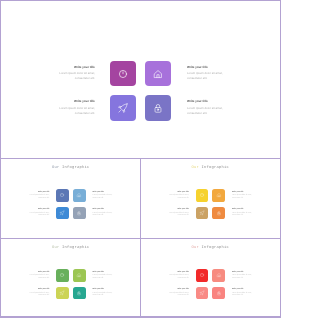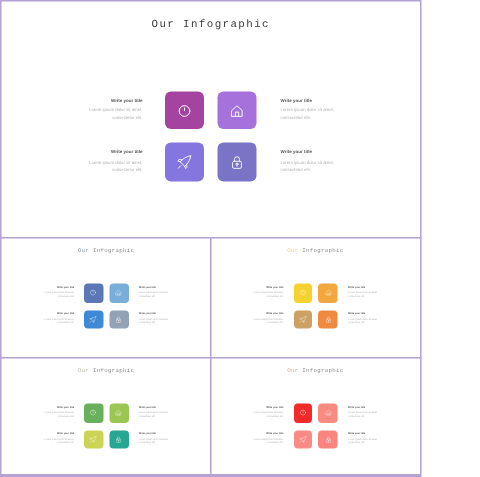--- a/index.html
+++ b/index.html
@@ -45,21 +45,20 @@
   #thumb-2{left:141px;top:158.5px;}
   #thumb-3{left:1.5px;top:238.5px;}
   #thumb-4{left:141px;top:238.5px;}
 </style>
 </head>
 <body style="background: rgb(255, 255, 255);">
 
 <div class="root">
 
   <div class="hero">
-    <div class="hero-title">Our Infographic</div>
 
     <div class="tile r0 c0" style="background: rgb(164, 68, 160);">
         <svg width="14.5" height="14.5" viewBox="0 0 24 24">
           <g fill="none" stroke="#fff" stroke-width="1.1" stroke-linecap="round">
             <circle cx="12" cy="12" r="5.9"></circle>
             <path d="M12 8.6 L12 11.6"></path>
           </g>
         </svg>
       </div>
     <div class="tile r0 c1" style="background: rgb(167, 113, 219);">

